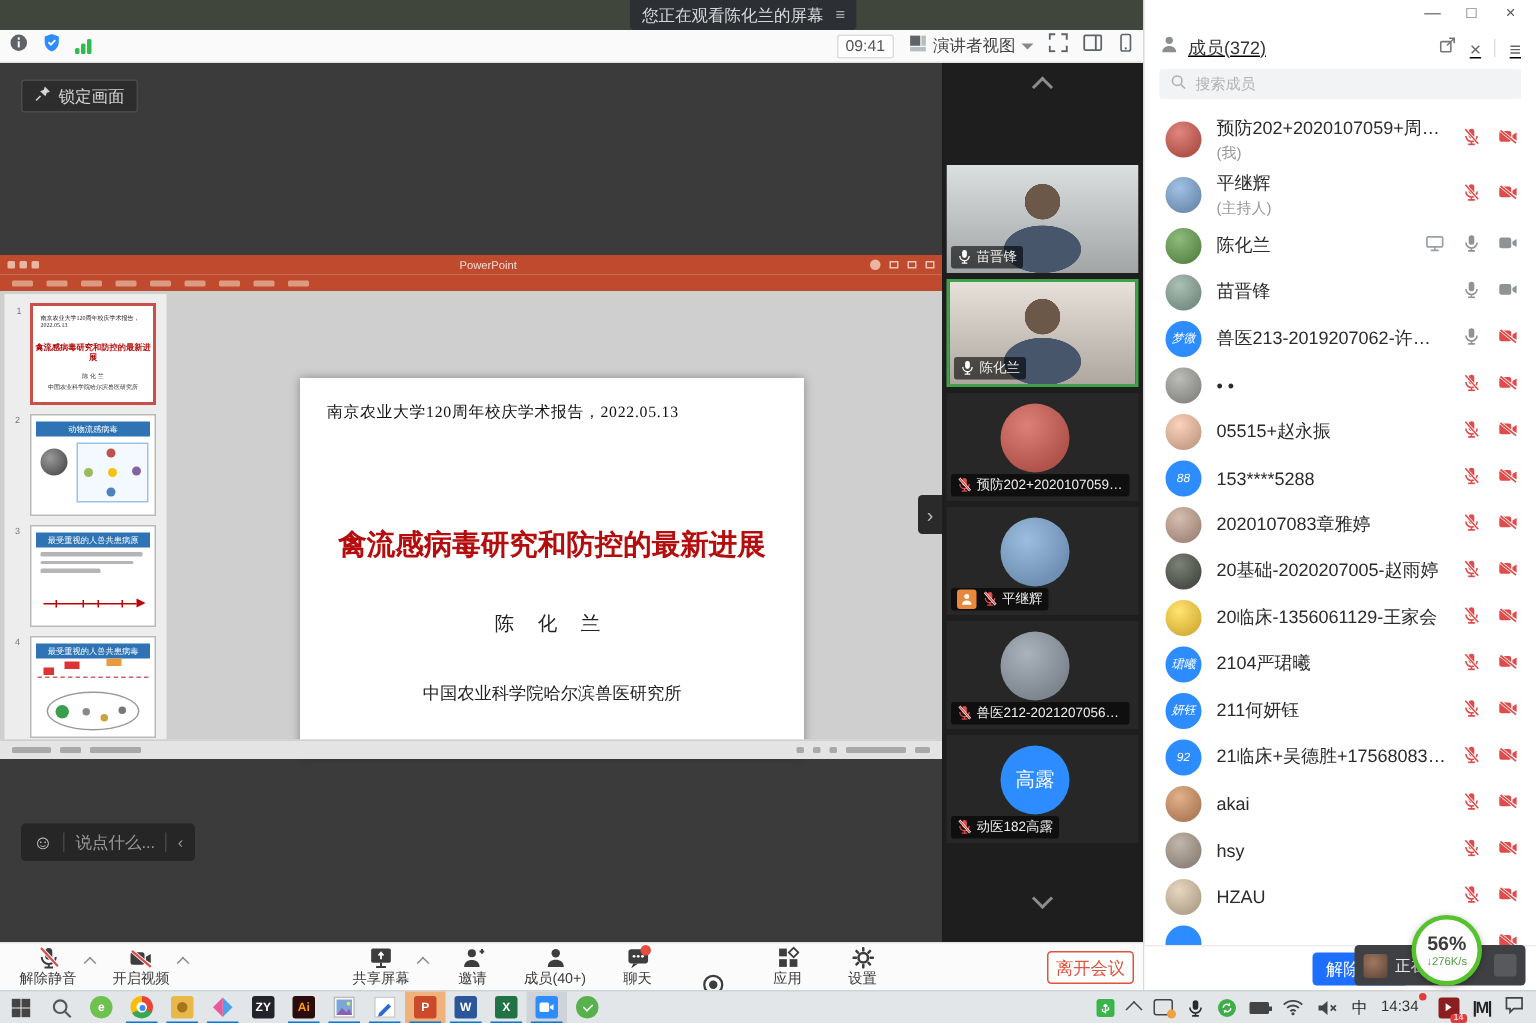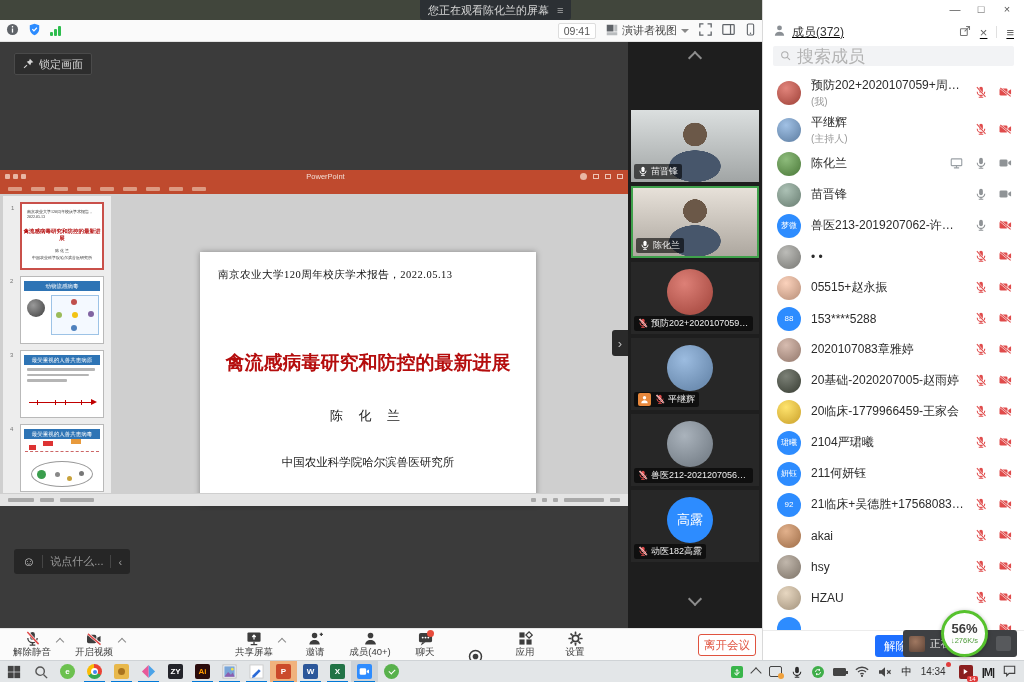--- a/index.html
+++ b/index.html
@@ -102,26 +102,26 @@
   
   #member-panel { position:absolute; left:762px; top:0; width:262px; height:660px; background:#fff; border-left:1px solid #d9d9d9; }
   #panel-header { position:absolute; left:0; top:20px; right:0; height:24px; display:flex; align-items:center; padding:0 10px; gap:6px;text-decoration:underline;}
   #panel-title { font-size:12px; color:#333; }
   #panel-hicons { margin-left:auto; display:flex; align-items:center; gap:9px; color:#777; }
   #panel-hicons .divider { width:1px; height:12px; background:#e0e0e0; }
   #panel-hicons .x { font-size:13px; color:#666; }
   #panel-hicons .hamb { font-size:13px; color:#666; }
   #search-box { position:absolute; left:10px; top:46px; right:10px; height:20px; background:#f2f3f5; border-radius:2px;
     display:flex; align-items:center; gap:6px; padding:0 7px; }
-  #search-box span.ph { font-size:17px; color:#b3b3b3; }
+  #search-box span.ph { font-size:10px; color:#b3b3b3; }
   #member-list { position:absolute; left:0; top:74px; right:0; bottom:30px; overflow:hidden; }
   .mrow { display:flex; align-items:center; height:31px; padding:0 12px 0 14px; gap:10px;}
   .mrow.tall { height:37px; }
   .mavatar { width:24px; height:24px; border-radius:50%; flex:0 0 24px; overflow:hidden; }
-  .mavatar.txt { background:#2d8cff; color:#fff; font-size:8px; display:flex; align-items:center; justify-content:center; }
+  .mavatar.txt { background:#2d8cff; color:#fff; font-size:8px; display:flex; align-items:center; justify-content:center;font-style:italic; }
   .mtext { flex:1; min-width:0; }
   .mname { font-size:12px; color:#2b2b2b; white-space:nowrap; overflow:hidden; text-overflow:ellipsis; }
   .msub { font-size:10px; color:#999; margin-top:1px;}
   .micons { display:flex; align-items:center; gap:12px; }
   #panel-footer { position:absolute; left:0; bottom:0; right:0; height:30px; border-top:1px solid #ececec; background:#fff; }
   #unmute-all-btn { position:absolute; left:112px; top:4px; width:64px; height:22px; background:#1e6fff; color:#fff;
     font-size:11.5px; border:none; border-radius:3px; white-space:nowrap; }
 
   
   #bottom-bar { position:absolute; left:0; top:628px; width:762px; height:32px; background:#fbfbfb; border-top:1px solid #e5e5e5; }
@@ -677,21 +677,21 @@
                 <rect x="0.5" y="3" width="10" height="9" rx="1.8" fill="#e04b4b"></rect>
                 <path d="M11.5 6.2L15 4.2v6.6l-3.5-2z" fill="#e04b4b"></path>
                 <path d="M1.5 2.5L14.5 13" stroke="#fff" stroke-width="2.6"></path>
                 <path d="M1.5 2.5L14.5 13" stroke="#e04b4b" stroke-width="1.4"></path>
               </svg></span>
      </div>
         </div>
         <div class="mrow">
           <div class="mavatar " style="background:radial-gradient(circle at 38% 30%, #ffe46e, #d8b23c 72%)"></div>
      <div class="mtext">
-       <div class="mname">20临床-1779966459-王家会</div>
+       <div class="mname">20临床-1356061129-王家会</div>
 
      </div>
      <div class="micons">
 
        <span><svg width="12" height="12" viewBox="0 0 16 16">
                 <rect x="5.5" y="1" width="5" height="8.5" rx="2.5" fill="#e04b4b"></rect>
     <path d="M3 7.5a5 5 0 0 0 10 0" fill="none" stroke="#e04b4b" stroke-width="1.4"></path>
     <path d="M8 12.5V15M5 15h6" stroke="#e04b4b" stroke-width="1.4" fill="none"></path>
                 <path d="M2.5 1.5L14 14.5" stroke="#fff" stroke-width="2.6"></path>
                 <path d="M2.5 1.5L14 14.5" stroke="#e04b4b" stroke-width="1.4"></path>

